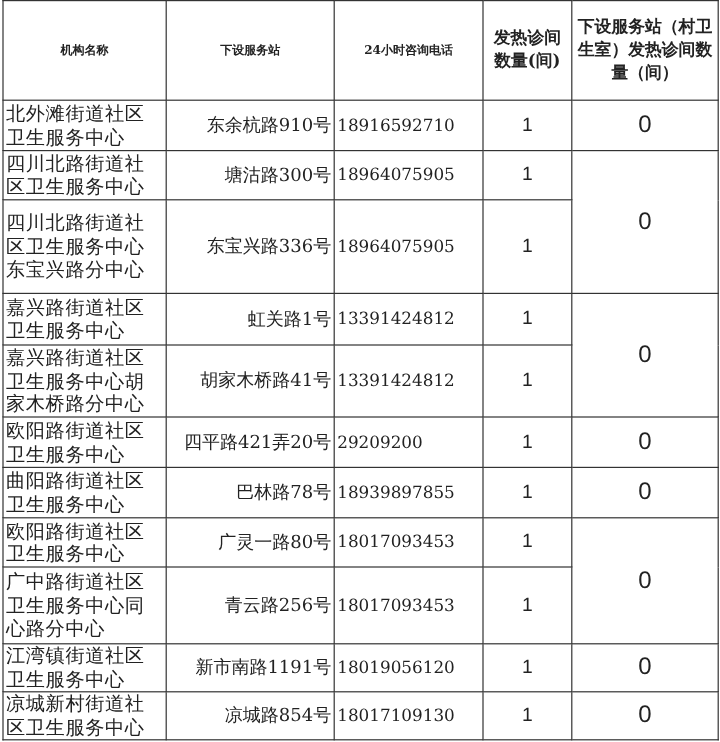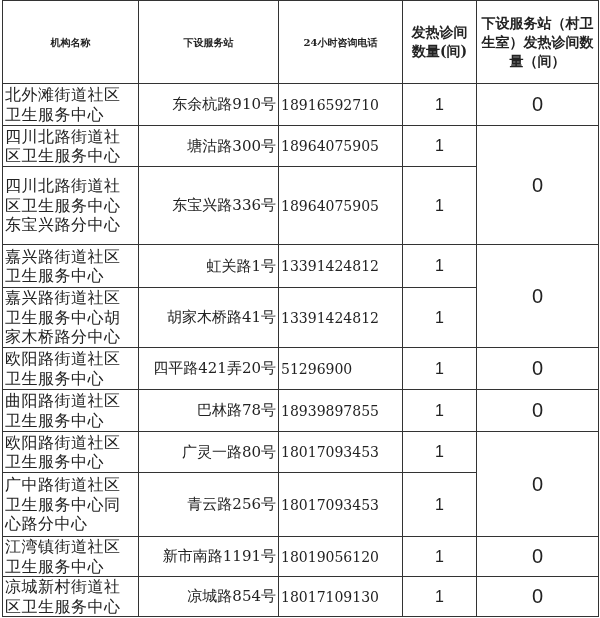--- a/index.html
+++ b/index.html
@@ -92,21 +92,21 @@
     <tr style="height:60px">
       <td class="name">嘉兴路街道社区卫生服务中心胡家木桥路分中心</td>
       <td class="addr">胡家木桥路41号</td>
       <td class="phone">13391424812</td>
       <td class="count">1</td>
     </tr>
 
     <tr style="height:42px">
       <td class="name">欧阳路街道社区卫生服务中心</td>
       <td class="addr">四平路421弄20号</td>
-      <td class="phone">51296900</td>
+      <td class="phone">29209200</td>
       <td class="count">1</td>
       <td class="sub">0</td>
     </tr>
 
     <tr style="height:42px">
       <td class="name">曲阳路街道社区卫生服务中心</td>
       <td class="addr">巴林路78号</td>
       <td class="phone">18939897855</td>
       <td class="count">1</td>
       <td class="sub">0</td>

